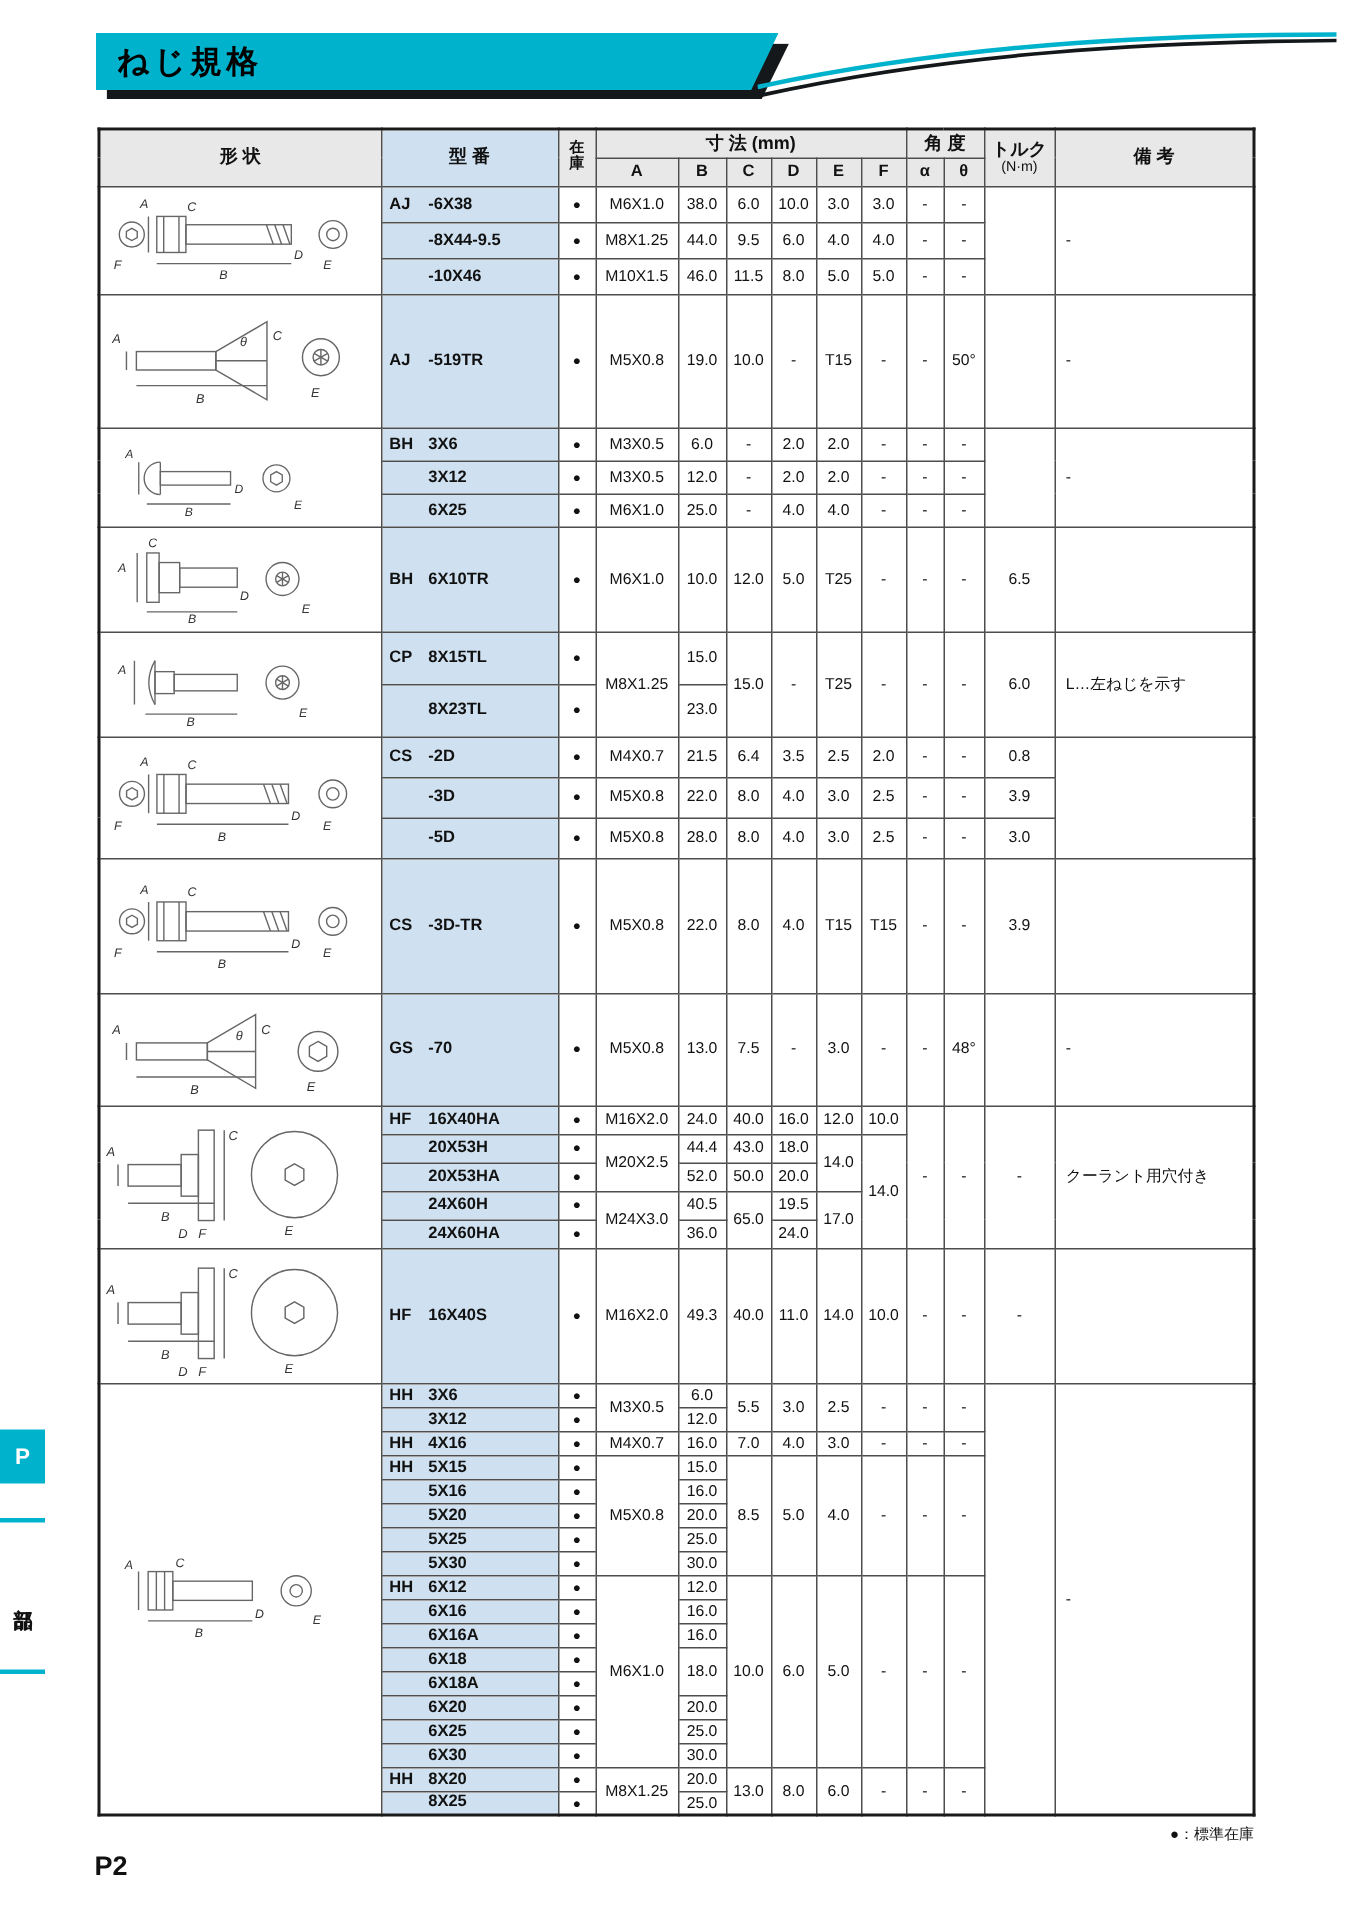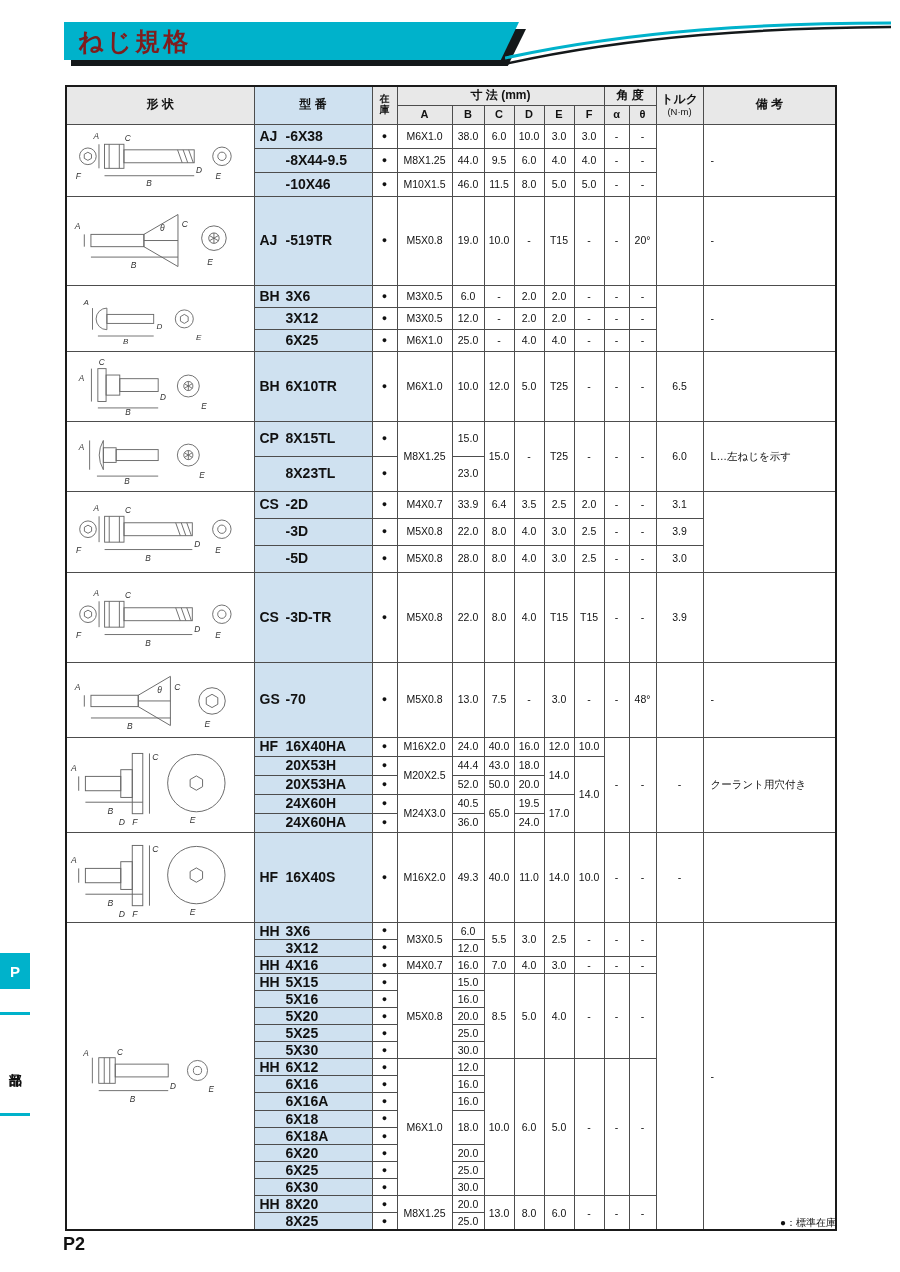--- a/index.html
+++ b/index.html
@@ -12,21 +12,21 @@
   
   .banner-shadow {
     position:absolute; left:71px; top:29px; width:455px; height:37px;
     background:#14181a; clip-path:polygon(0 0,100% 0,96% 100%,0 100%);
   }
   .banner {
     position:absolute; left:64px; top:22px; width:455px; height:38px;
     background:#00b2cb; clip-path:polygon(0 0,100% 0,96% 100%,0 100%);
     display:flex; align-items:center; padding-left:14px;
   }
-  .banner h1 { margin:0; font-size:25px; font-weight:bold; color:#7f1d1d; letter-spacing:3px; }
+  .banner h1 { margin:0; font-size:21px; font-weight:bold; color:#000000; letter-spacing:3px; }
   .swoosh { position:absolute; left:505px; top:18px; }
   
   table.spec-table {
     position:absolute; left:65px; top:85px; width:770px;
     border-collapse:collapse; table-layout:fixed; border:2px solid #1a1a1a;
   }
   .spec-table th, .spec-table td {
     border:1px solid #4d4d4d; padding:0; text-align:center; vertical-align:middle;
     font-size:10.5px; line-height:1.15; overflow:hidden;
   }
@@ -35,21 +35,21 @@
   .spec-table thead th.model-h { background:#cfe1f0; }
   .spec-table thead th.stock-h { font-size:10px; }
   .spec-table thead th.stock-h span { display:block; line-height:1.08; }
   .spec-table thead th.tq-h span { display:block; }
   .spec-table thead th.tq-h .u { font-size:9.5px; font-weight:normal; }
   td.shape-cell { background:#ffffff; }
   .shape-box { display:flex; justify-content:center; align-items:center; width:100%; }
   .shape-box svg text { font:italic 9px "Liberation Sans","DejaVu Sans",sans-serif; fill:#333; }
   td.model-cell {
     background:#cfe1f0; text-align:left; padding-left:5px;
-    font-weight:bold; font-size:14px; white-space:nowrap;
+    font-weight:bold; font-size:11px; white-space:nowrap;
   }
   td.model-cell .mp { display:inline-block; width:26px; }
   td.stock-cell { font-size:9px; }
   td.num-cell, td.thread-cell { font-size:10.5px; }
   td.remark-cell { text-align:left; padding-left:7px; font-size:10.5px; }
   
   .p-tab {
     position:absolute; left:0; top:953px; width:30px; height:36px; background:#00b2cb;
     color:#fff; font-weight:bold; font-size:15px; display:flex; align-items:center; justify-content:center;
   }
@@ -214,21 +214,21 @@
           </td>
           <td class="model-cell"><span class="mp">AJ</span><span class="mn">-519TR</span></td>
           <td class="stock-cell">●</td>
           <td class="thread-cell">M5X0.8</td>
           <td class="num-cell">19.0</td>
           <td class="num-cell">10.0</td>
           <td class="num-cell">-</td>
           <td class="num-cell">T15</td>
           <td class="num-cell">-</td>
           <td class="num-cell">-</td>
-          <td class="num-cell">20°</td>
+          <td class="num-cell">50°</td>
           <td class="num-cell"></td>
           <td class="remark-cell">-</td>
         </tr>
         <tr style="height: 22px;">
           <td class="shape-cell" rowspan="3">
             <div class="shape-box">
               <svg viewBox="0 0 186 60" width="168" height="54">
                 <g stroke="#666" fill="none">
                   <line x1="18" y1="19" x2="18" y2="43"></line>
                   <path d="M34 19a12 12 0 0 0 0 24"></path>
@@ -384,28 +384,28 @@
                 <text x="77" y="70">B</text>
                 <text x="130" y="55">D</text>
                 <text x="2" y="62">F</text>
                 <text x="153" y="62">E</text>
               </svg>
             </div>
           </td>
           <td class="model-cell"><span class="mp">CS</span><span class="mn">-2D</span></td>
           <td class="stock-cell">●</td>
           <td class="thread-cell">M4X0.7</td>
-          <td class="num-cell">33.9</td>
+          <td class="num-cell">21.5</td>
           <td class="num-cell">6.4</td>
           <td class="num-cell">3.5</td>
           <td class="num-cell">2.5</td>
           <td class="num-cell">2.0</td>
           <td class="num-cell">-</td>
           <td class="num-cell">-</td>
-          <td class="num-cell">3.1</td>
+          <td class="num-cell">0.8</td>
           <td rowspan="3" class="remark-cell"></td>
         </tr>
         <tr style="height: 27px;">
           <td class="model-cell"><span class="mp"></span><span class="mn">-3D</span></td>
           <td class="stock-cell">●</td>
           <td class="thread-cell">M5X0.8</td>
           <td class="num-cell">22.0</td>
           <td class="num-cell">8.0</td>
           <td class="num-cell">4.0</td>
           <td class="num-cell">3.0</td>

